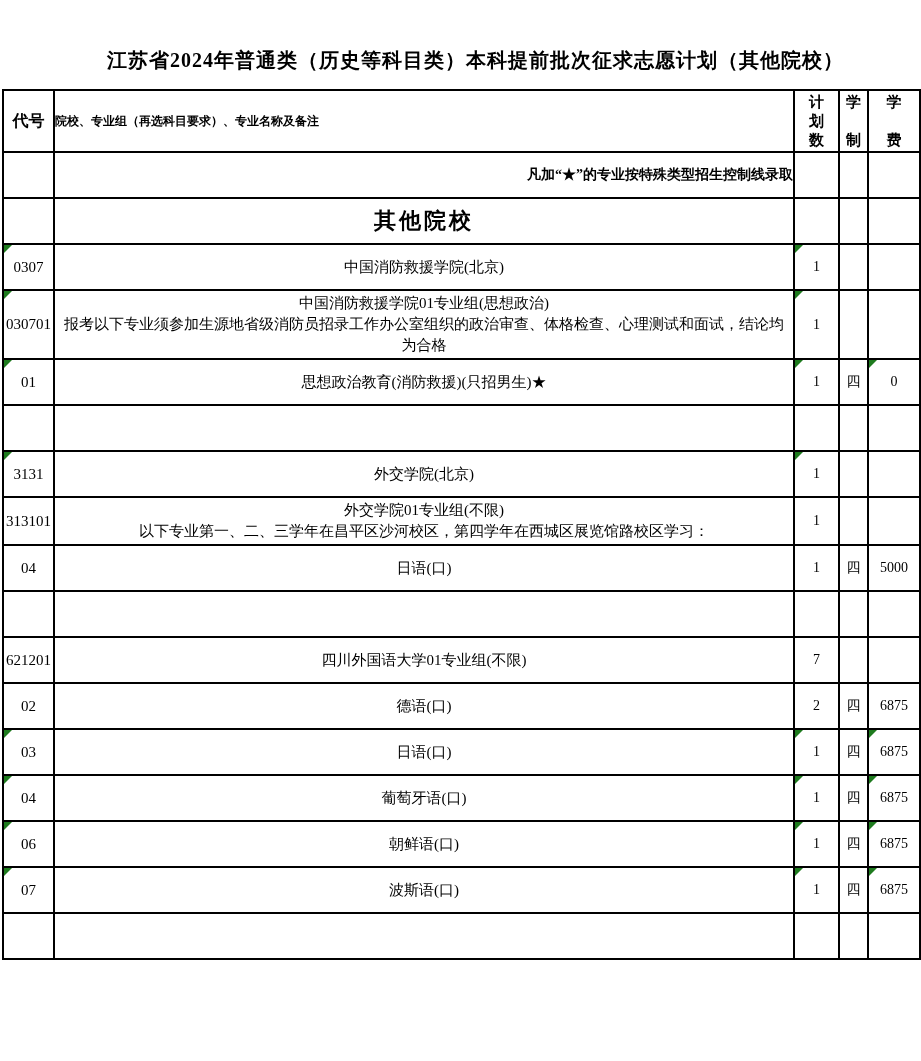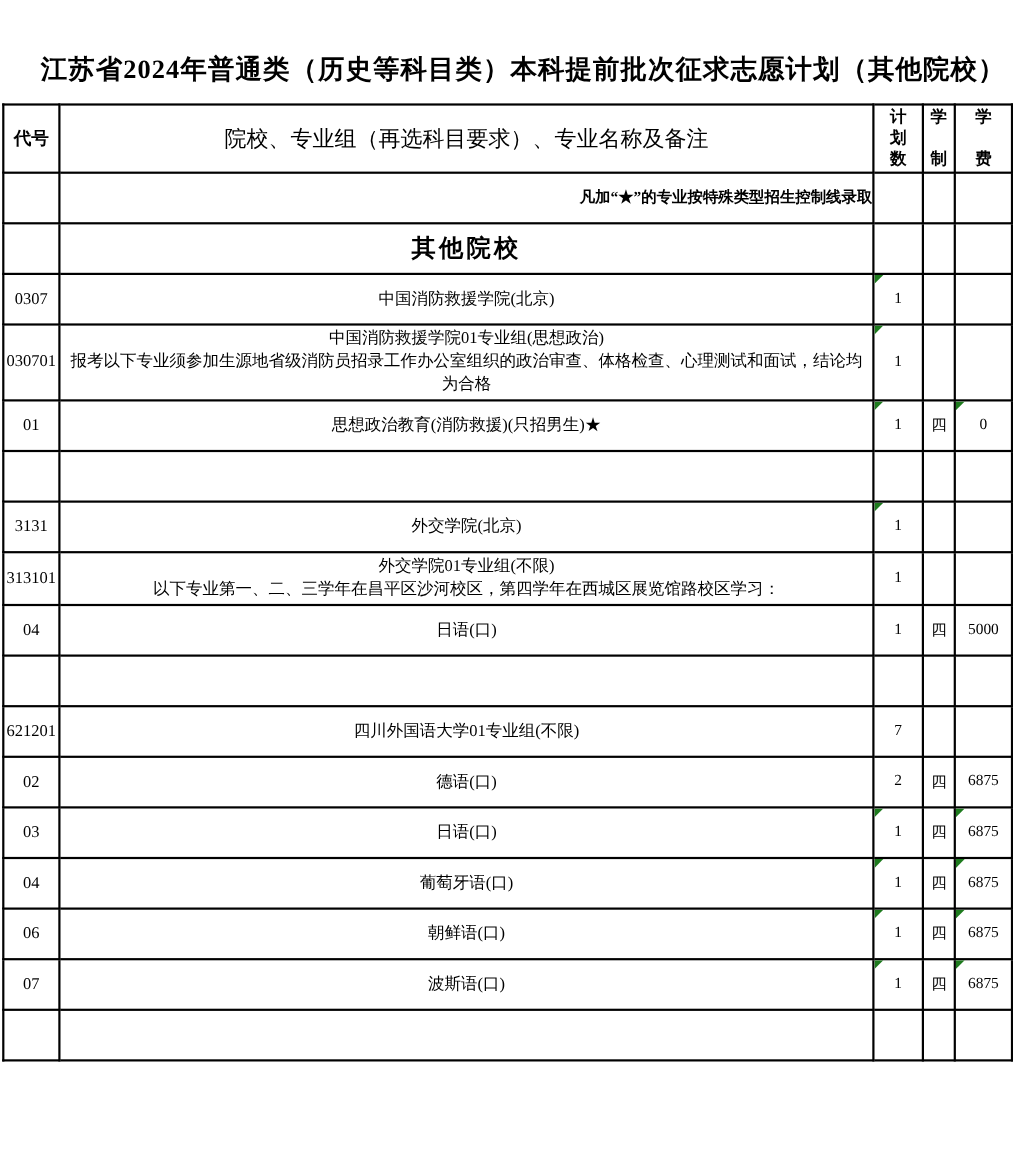--- a/index.html
+++ b/index.html
@@ -8,21 +8,21 @@
     width: 921px;
     height: 1061px;
     background: #ffffff;
     overflow: hidden;
     font-family: "Liberation Serif", "DejaVu Serif", serif;
     color: #000;
   }
   .page-title {
     margin-top: 47px;
     text-align: center;
-    font-size: 24px;
+    font-size: 20px;
     font-weight: bold;
     letter-spacing: 1px;
     white-space: nowrap;
     margin-left: 30px;
   }
   table.plan-table {
     border-collapse: collapse;
     table-layout: fixed;
     width: 917px;
     margin-left: 2px;
@@ -43,34 +43,34 @@
   col.c-years   { width: 29px; }
   col.c-tuition { width: 52px; }
 
   tr.header-row { height: 62px; }
   tr.note-row, tr.section-row, tr.data-row, tr.empty-row { height: 46px; }
 
   th.h-code {
     font-size: 16px; font-weight: bold; text-align: center;
   }
   th.h-name {
-    font-size: 20px; font-weight: normal; text-align: center;
+    font-size: 12px; font-weight: bold; text-align: left;
   }
   th.h-vert {
     font-size: 15px; font-weight: bold; text-align: center;
     white-space: pre-line; line-height: 19px;
   }
   td.note-cell {
     text-align: right; font-size: 14px; font-weight: bold;
   }
   td.section-cell {
     text-align: center; font-size: 22px; font-weight: bold; letter-spacing: 3px;
   }
   td.code-cell {
-    text-align: center; font-size: 15px; border-radius: 19px;
+    text-align: center; font-size: 15px;
   }
   td.name-cell {
     text-align: center; font-size: 15px; padding: 2px 6px; line-height: 21px;
   }
   td.plan-cell, td.years-cell, td.tuition-cell {
     text-align: center; font-size: 14px;
   }
   .corner-triangle {
     position: absolute;
     top: 0; left: 0;

